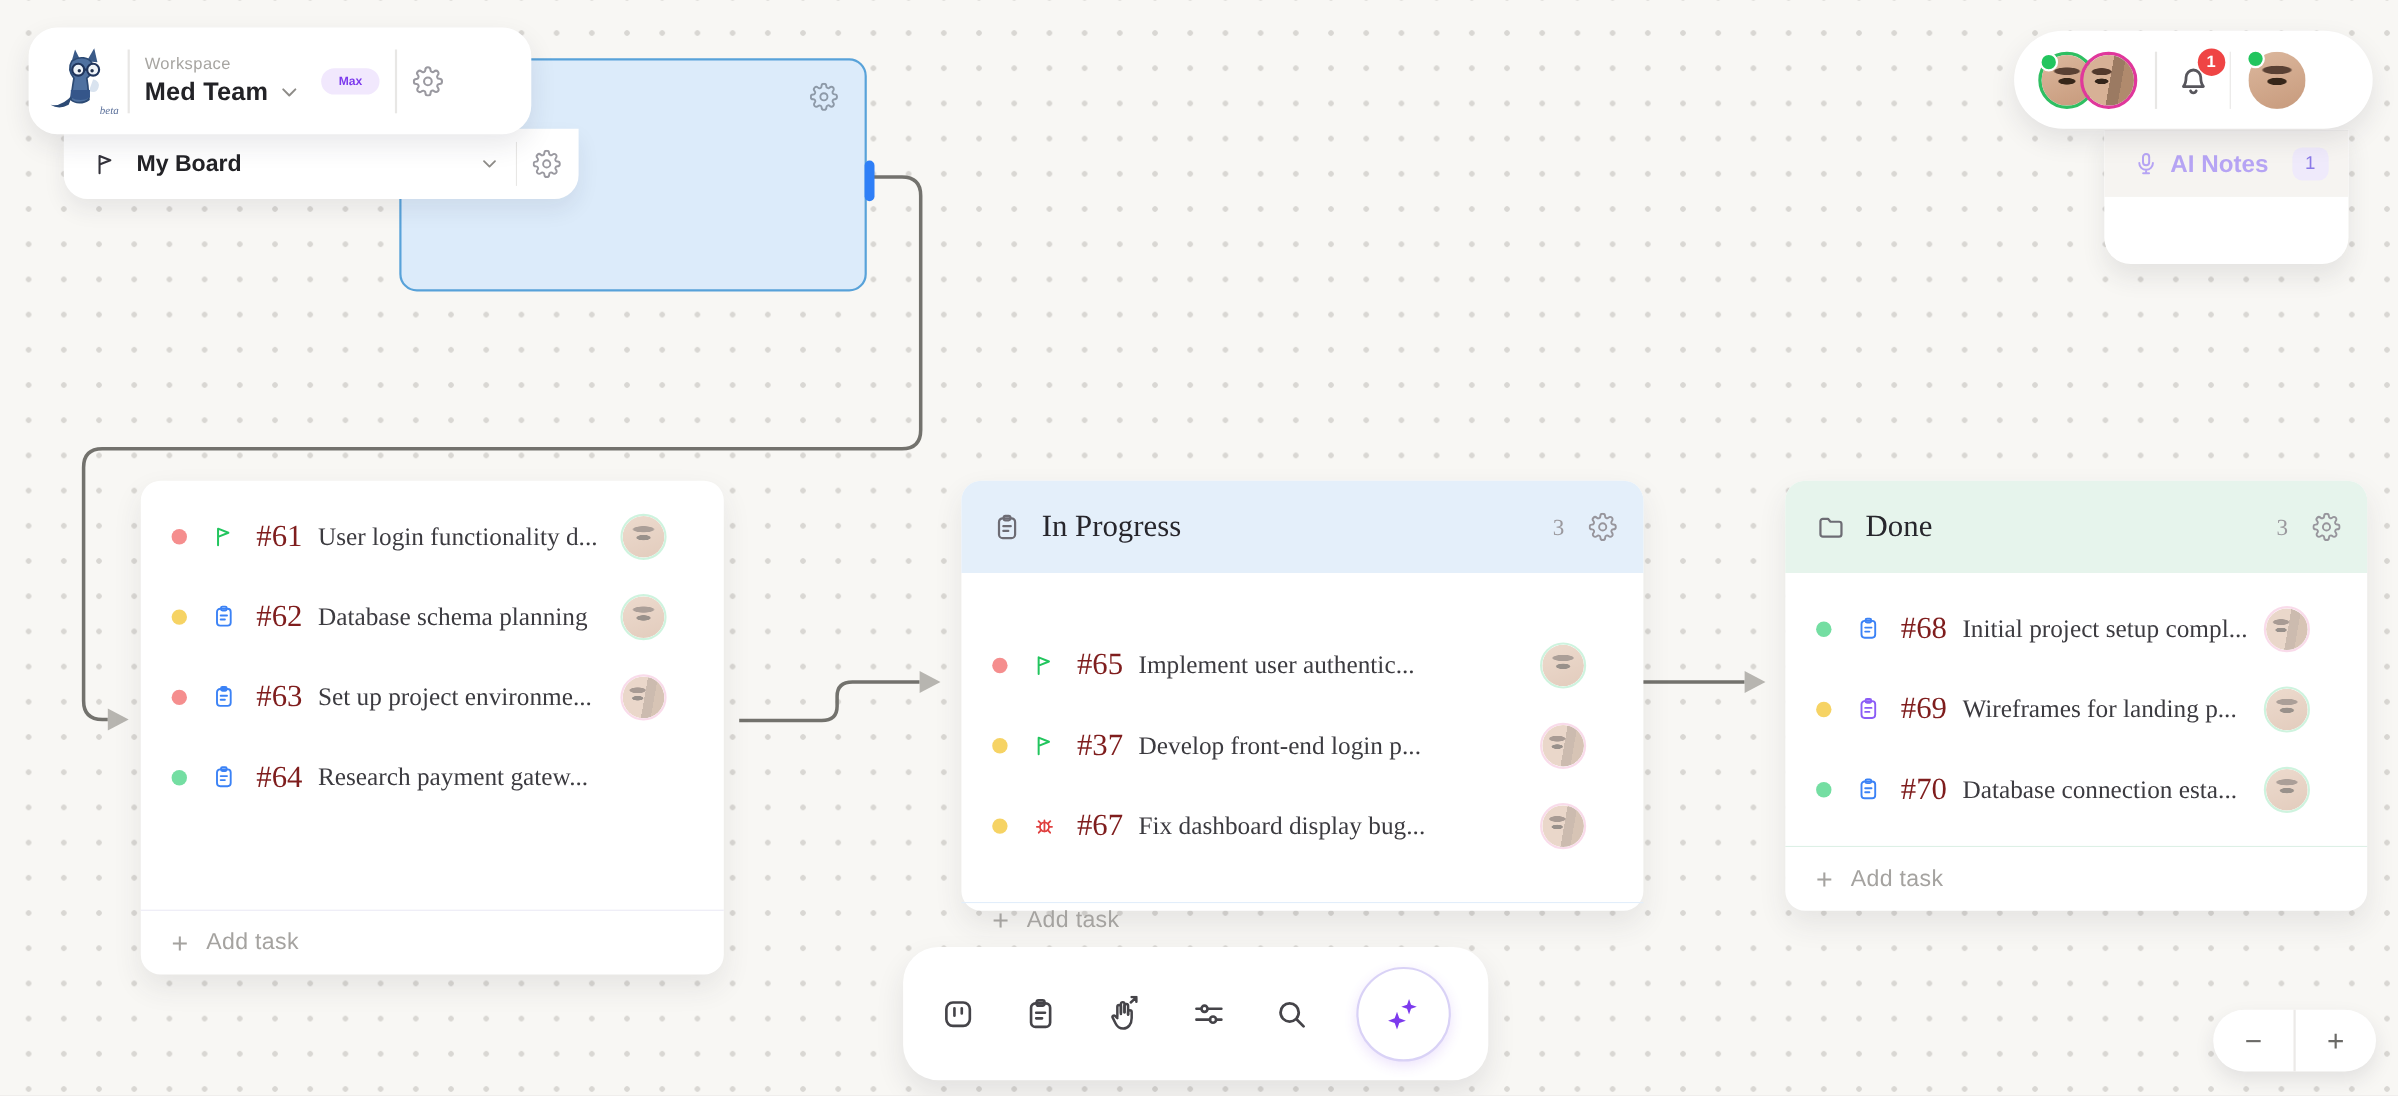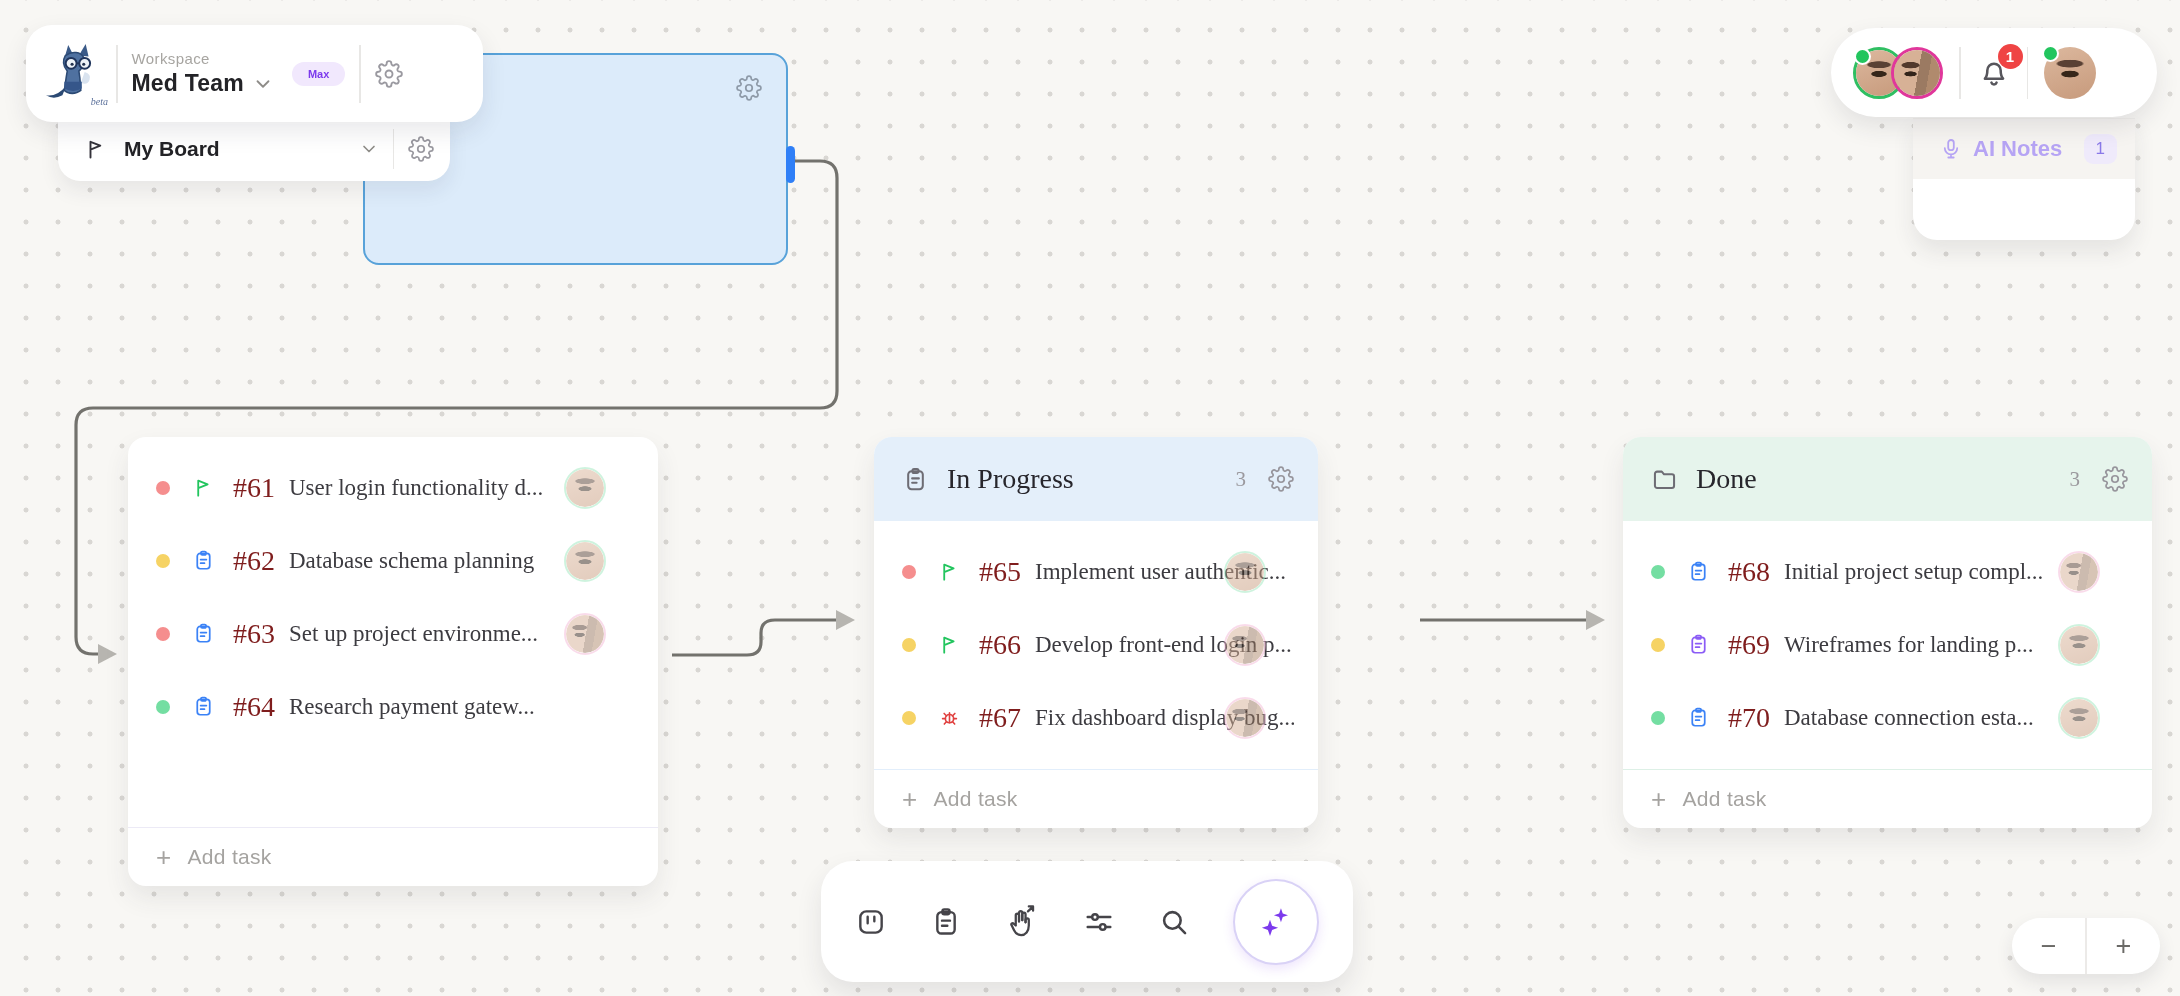--- a/index.html
+++ b/index.html
@@ -36,33 +36,33 @@
   .ws-label{font-size:15px;color:#a7a5a1;letter-spacing:.4px;}
   .ws-name-row{display:flex;align-items:center;gap:8px;}
   .ws-name{font-size:23px;font-weight:bold;color:#232327;letter-spacing:.2px;}
   .chev{color:#8e8c88;}
   .plan-pill{margin-left:18px;background:#f1e8fd;color:#7c3aed;font-weight:bold;font-size:11px;
     padding:6px 16px;border-radius:18px;flex:none;}
   .ws-div2{height:58px;margin:0 14px;}
   .gear{color:#9a99a0;}
 
   
-  .board-bar{position:absolute;left:58px;top:117px;width:392px;height:64px;z-index:9;
+  .board-bar{position:absolute;left:58px;top:117px;width:468px;height:64px;z-index:9;
     background:#fff;border-radius:0 0 22px 22px;box-shadow:0 10px 20px rgba(40,40,60,.08);
     display:flex;align-items:center;padding:0 16px 0 26px;box-sizing:border-box;}
   .board-flag{color:#33323a;}
   .board-name{font-size:21px;font-weight:bold;color:#232327;margin-left:16px;}
   .board-bar .chev{margin-left:auto;}
   .board-div{height:40px;margin:0 14px;}
 
   
   .column{position:absolute;z-index:3;background:#fff;border-radius:18px;
     box-shadow:0 12px 26px rgba(50,50,70,.09);display:flex;flex-direction:column;box-sizing:border-box;}
   .col-todo{left:128px;top:437px;width:530px;height:449px;}
-  .col-inprogress{left:874px;top:437px;width:444px;height:391px;}
+  .col-inprogress{left:874px;top:437px;width:620px;height:391px;gap:33px;}
   .col-done{left:1623px;top:437px;width:529px;height:391px;}
   .col-header{height:84px;flex:none;border-radius:18px 18px 0 0;display:flex;align-items:center;
     padding:0 24px 0 28px;box-sizing:border-box;}
   .hdr-todo{background:#efedf9;}
   .hdr-inprogress{background:#e4effa;}
   .hdr-done{background:#e6f4ec;}
   .col-hicon{color:#6d6c74;}
   .col-title{font-family:"Liberation Serif","DejaVu Serif",serif;font-size:28px;color:#27262c;margin-left:18px;}
   .col-count{margin-left:auto;font-family:"Liberation Serif",serif;font-size:21px;color:#9b999e;margin-right:22px;}
   .col-gear{color:#97959c;}
@@ -368,21 +368,21 @@
         <span class="ttitle">Implement user authentic...</span>
         <span class="task-avatar ring-green">
             <span class="face"></span>
           </span>
       </div>
       <div class="task">
         <span class="dot dot-yellow"></span>
         <svg class="ic t-ic ic-flag" width="23" height="23">
             <use href="#sym-flag"></use>
           </svg>
-        <span class="tid">#66</span>
+        <span class="tid">#37</span>
         <span class="ttitle">Develop front-end login p...</span>
         <span class="task-avatar ring-pink">
             <span class="face face-split"></span>
           </span>
       </div>
       <div class="task">
         <span class="dot dot-yellow"></span>
         <svg class="ic t-ic ic-bug" width="23" height="23">
             <use href="#sym-bug"></use>
           </svg>

